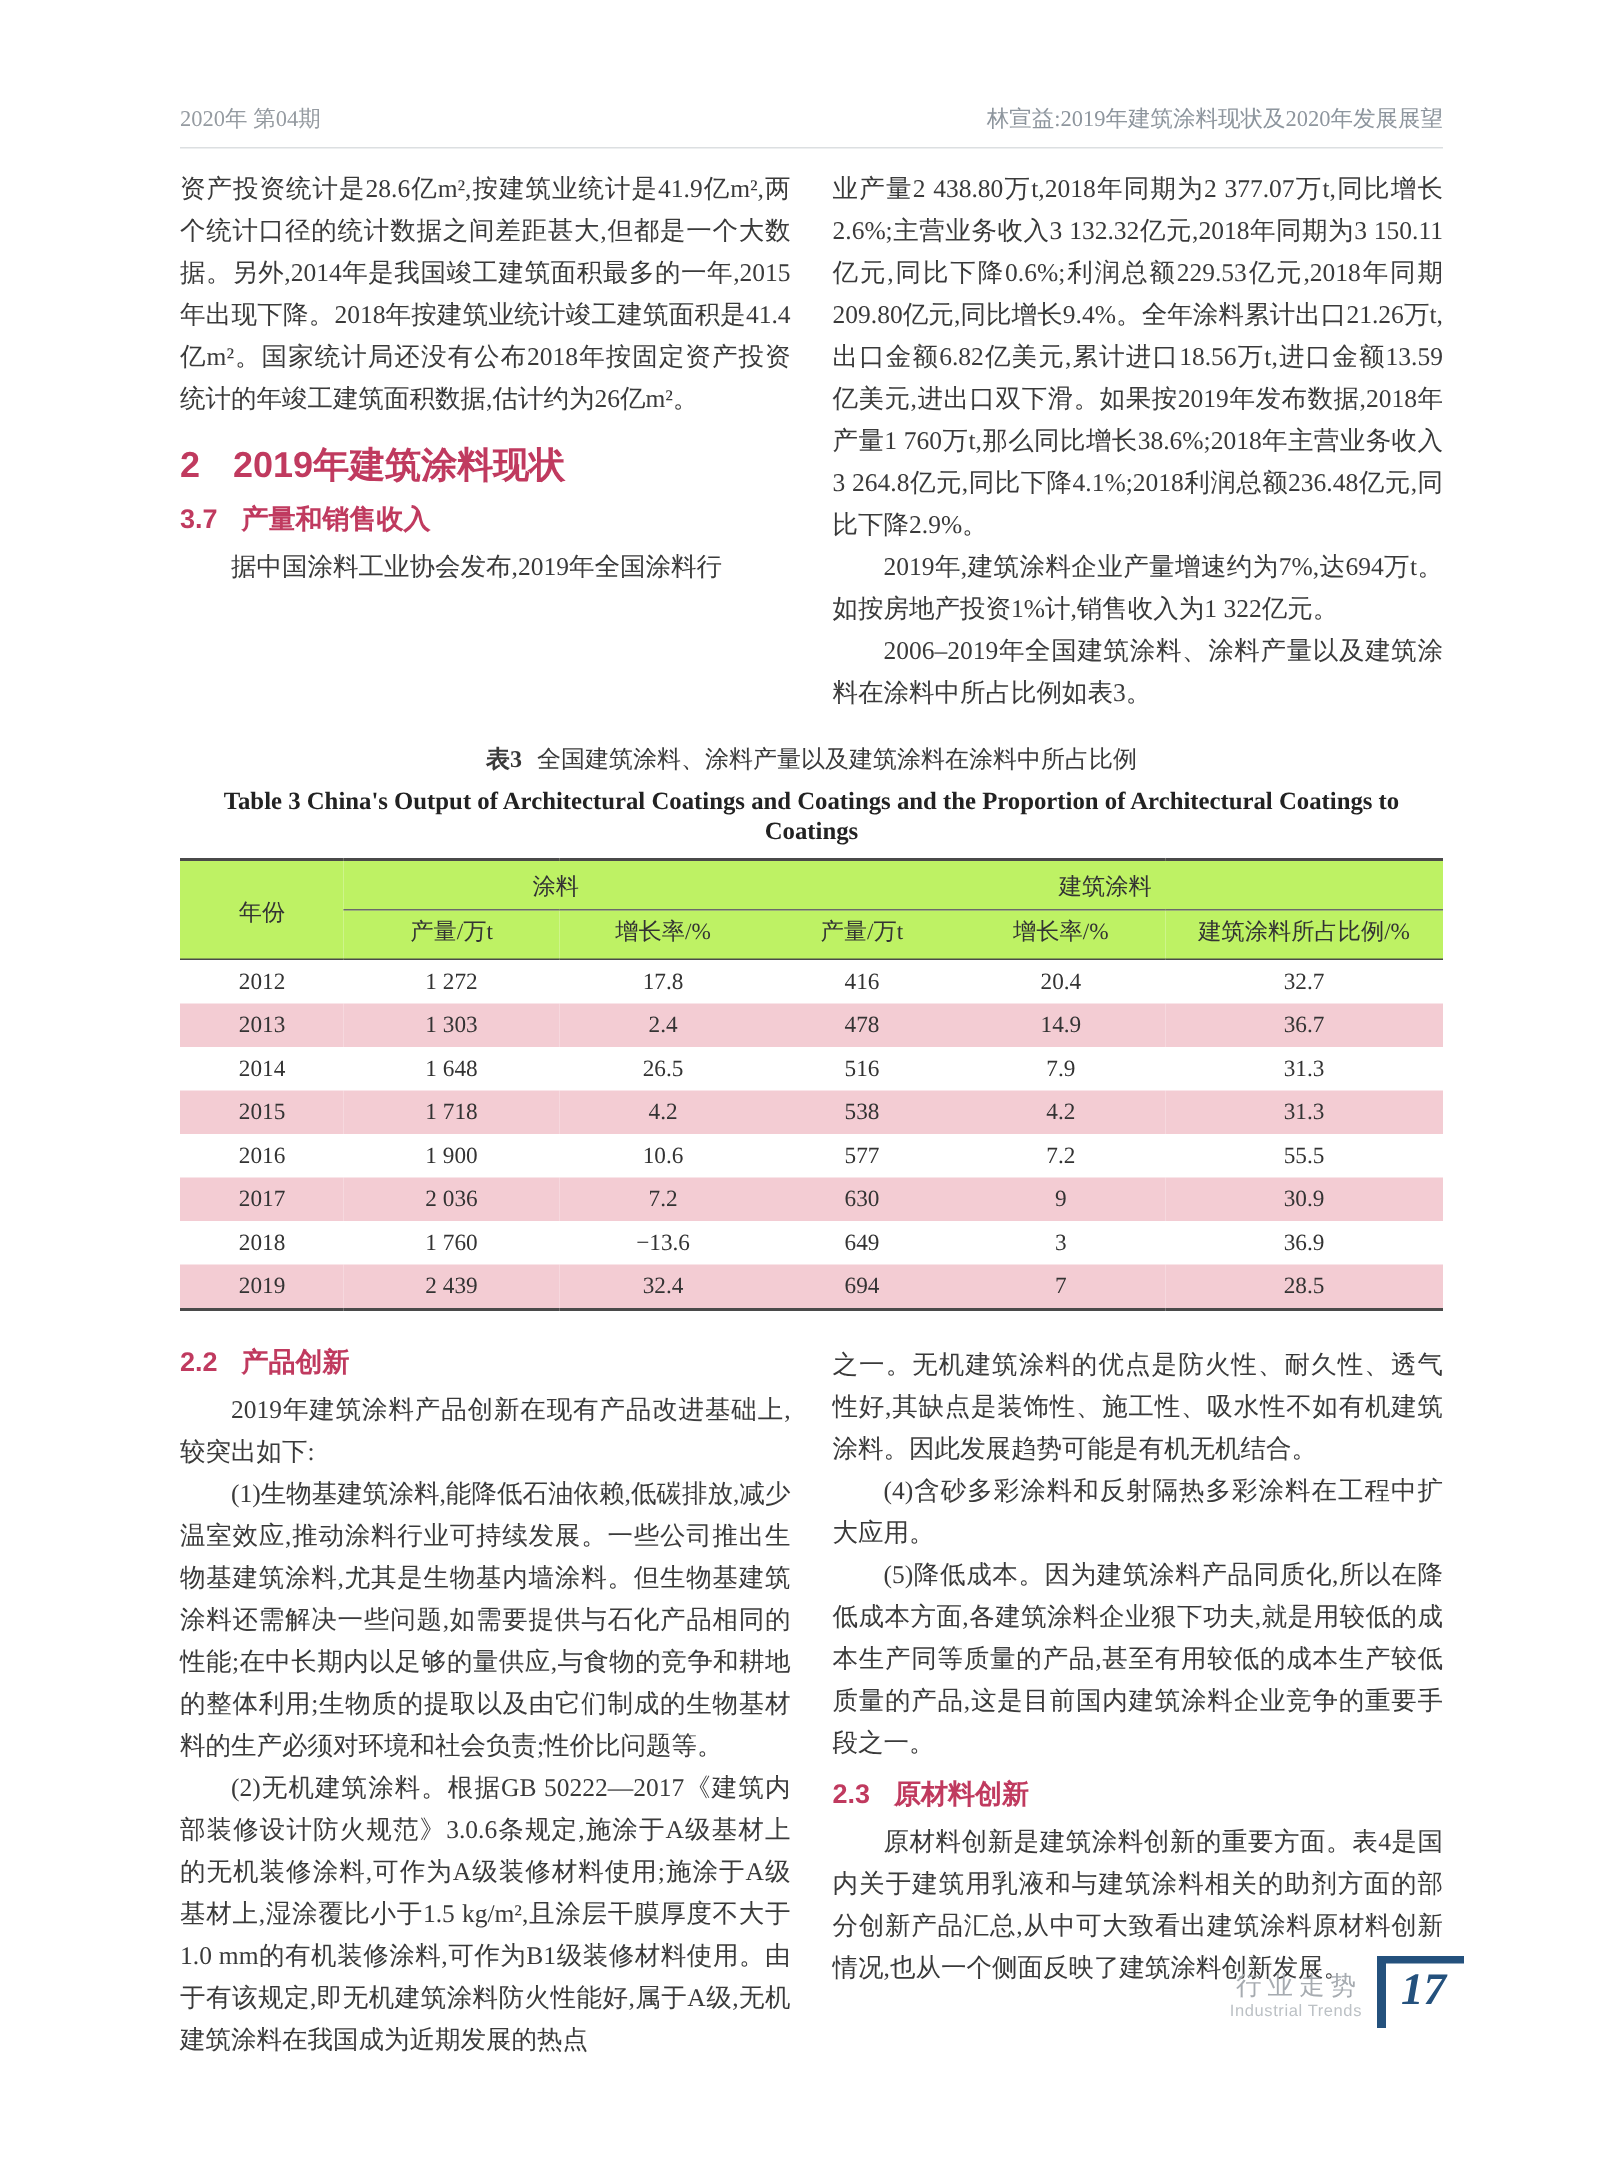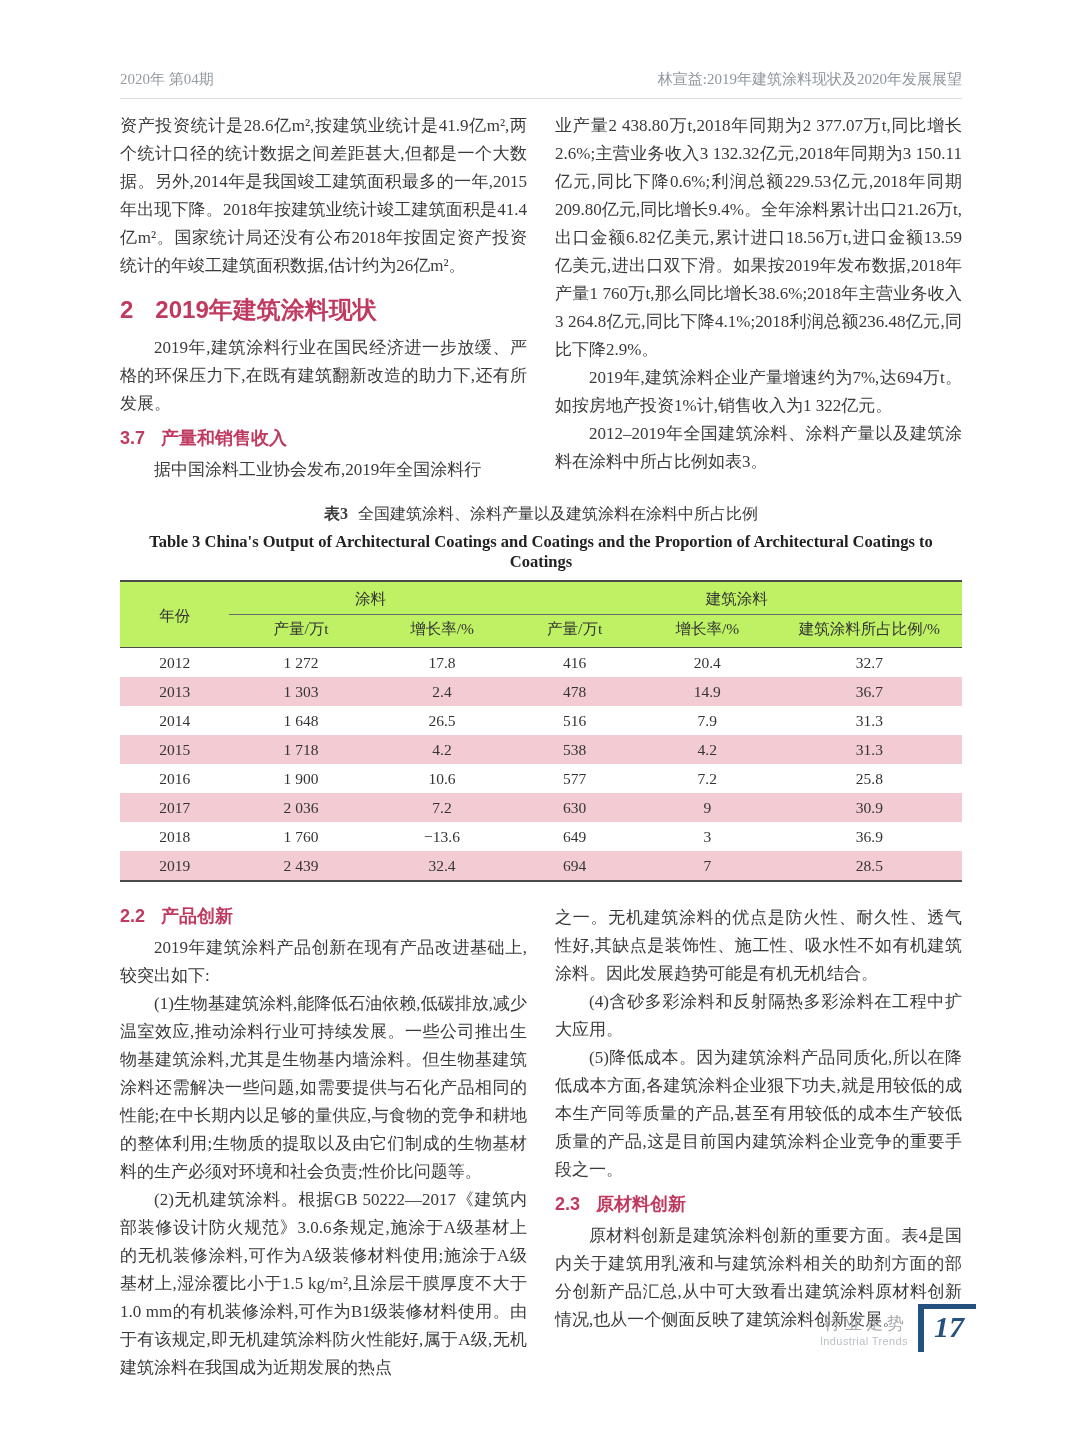--- a/index.html
+++ b/index.html
@@ -100,31 +100,30 @@
     <span class="right">林宣益:2019年建筑涂料现状及2020年发展展望</span>
   </div>
 
   <div class="cols">
     <div class="col">
       <p>资产投资统计是28.6亿m²,按建筑业统计是41.9亿m²,两个统计口径的统计数据之间差距甚大,但都是一个大数据。另外,2014年是我国竣工建筑面积最多的一年,2015年出现下降。2018年按建筑业统计竣工建筑面积是41.4亿m²。国家统计局还没有公布2018年按固定资产投资统计的年竣工建筑面积数据,估计约为26亿m²。</p>
       <div class="h-sec">
         <span>2</span>
         <span>2019年建筑涂料现状</span>
       </div>
-      <p class="ind">2019年,建筑涂料行业在国民经济进一步放缓、严格的环保压力下,在既有建筑翻新改造的助力下,还有所发展。</p>
       <div class="h-sub">
         <span>3.7</span>
         <span>产量和销售收入</span>
       </div>
       <p class="ind">据中国涂料工业协会发布,2019年全国涂料行</p>
     </div>
     <div class="col">
       <p>业产量2 438.80万t,2018年同期为2 377.07万t,同比增长2.6%;主营业务收入3 132.32亿元,2018年同期为3 150.11亿元,同比下降0.6%;利润总额229.53亿元,2018年同期209.80亿元,同比增长9.4%。全年涂料累计出口21.26万t,出口金额6.82亿美元,累计进口18.56万t,进口金额13.59亿美元,进出口双下滑。如果按2019年发布数据,2018年产量1 760万t,那么同比增长38.6%;2018年主营业务收入3 264.8亿元,同比下降4.1%;2018利润总额236.48亿元,同比下降2.9%。</p>
       <p class="ind">2019年,建筑涂料企业产量增速约为7%,达694万t。如按房地产投资1%计,销售收入为1 322亿元。</p>
-      <p class="ind">2012–2019年全国建筑涂料、涂料产量以及建筑涂料在涂料中所占比例如表3。</p>
+      <p class="ind">2006–2019年全国建筑涂料、涂料产量以及建筑涂料在涂料中所占比例如表3。</p>
     </div>
   </div>
 
   <div class="tablewrap">
     <p class="tbl-title-cn">
       <span class="lbl">表3</span><span>全国建筑涂料、涂料产量以及建筑涂料在涂料中所占比例</span>
     </p>
     <p class="tbl-title-en">Table 3  China's Output of Architectural Coatings and Coatings and the Proportion of Architectural Coatings to Coatings</p>
     <table class="data">
       <colgroup>
@@ -181,21 +180,21 @@
             <td>538</td>
             <td>4.2</td>
             <td>31.3</td>
           </tr>
           <tr>
             <td>2016</td>
             <td>1 900</td>
             <td>10.6</td>
             <td>577</td>
             <td>7.2</td>
-            <td>25.8</td>
+            <td>55.5</td>
           </tr>
           <tr class="alt">
             <td>2017</td>
             <td>2 036</td>
             <td>7.2</td>
             <td>630</td>
             <td>9</td>
             <td>30.9</td>
           </tr>
           <tr>

